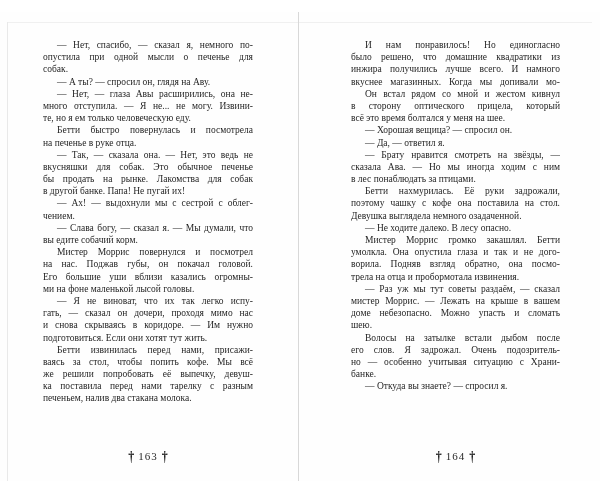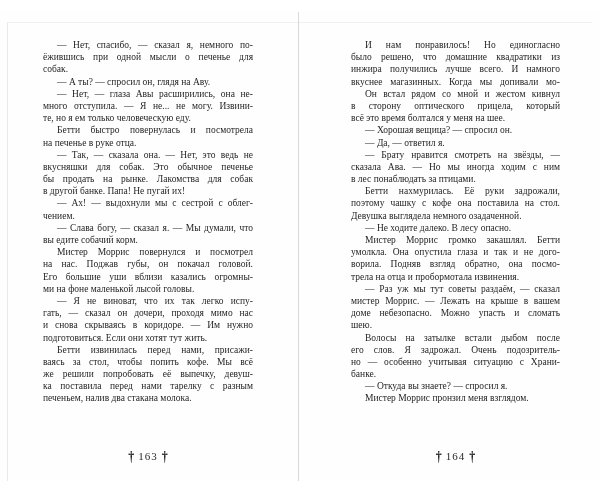--- a/index.html
+++ b/index.html
@@ -71,21 +71,21 @@
 <body>
 
 <div id="book">
   <div class="edge-top"></div>
   <div class="edge-left"></div>
   <div class="spine"></div>
 
   <div class="page">
     <div class="text-block text-block-left">
         <div class="line indent">— Нет, спасибо, — сказал я, немного по-</div>
-        <div class="line">ёжившись при одной мысли о печенье для</div>
+        <div class="line">опустила при одной мысли о печенье для</div>
         <div class="line end">собак.</div>
         <div class="line indent end">— А ты? — спросил он, глядя на Аву.</div>
         <div class="line indent">— Нет, — глаза Авы расширились, она не-</div>
         <div class="line">много отступила. — Я не... не могу. Извини-</div>
         <div class="line end">те, но я ем только человеческую еду.</div>
         <div class="line indent">Бетти быстро повернулась и посмотрела</div>
         <div class="line end">на печенье в руке отца.</div>
         <div class="line indent">— Так, — сказала она. — Нет, это ведь не</div>
         <div class="line">вкусняшки для собак. Это обычное печенье</div>
         <div class="line">бы продать на рынке. Лакомства для собак</div>
@@ -139,21 +139,20 @@
         <div class="line end">трела на отца и пробормотала извинения.</div>
         <div class="line indent">— Раз уж мы тут советы раздаём, — сказал</div>
         <div class="line">мистер Моррис. — Лежать на крыше в вашем</div>
         <div class="line">доме небезопасно. Можно упасть и сломать</div>
         <div class="line end">шею.</div>
         <div class="line indent">Волосы на затылке встали дыбом после</div>
         <div class="line">его слов. Я задрожал. Очень подозритель-</div>
         <div class="line">но — особенно учитывая ситуацию с Храни-</div>
         <div class="line end">банке.</div>
         <div class="line indent end">— Откуда вы знаете? — спросил я.</div>
-        <div class="line indent end">Мистер Моррис пронзил меня взглядом.</div>
       </div>
     <div class="footer footer-right">
       <span class="orn">†</span>
       <span class="pnum">164</span>
       <span class="orn">†</span>
     </div>
   </div>
 </div>
 
 </body></html>

